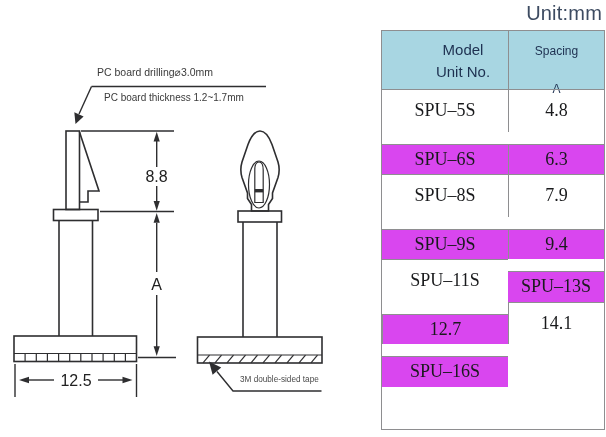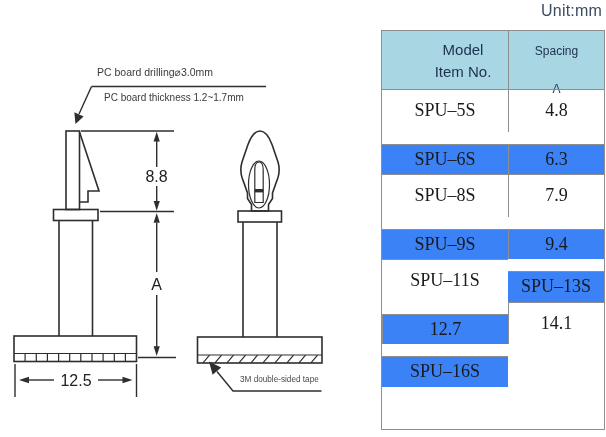--- a/index.html
+++ b/index.html
@@ -15,34 +15,34 @@
   .thin { stroke:#2e2e30; stroke-width:1.2; fill:none; }
   .dim  { stroke:#2e2e30; stroke-width:1.4; fill:none; }
   .fillarr { fill:#2e2e30; stroke:none; }
   .dimlbl  { font:16px "Liberation Sans","DejaVu Sans",sans-serif; fill:#212121; }
   .notelbl { font:10.5px "Liberation Sans","DejaVu Sans",sans-serif; fill:#3a3a3a; }
   .notelbl2{ font:10px "Liberation Sans","DejaVu Sans",sans-serif; fill:#3a3a3a; }
   .tapelbl { font:8.2px "Liberation Sans","DejaVu Sans",sans-serif; fill:#4a4a4a; }
   
   #unit-label {
     position:absolute; left:440px; top:2px; width:162px;
-    text-align:right; font-size:16px; color:#3d4b61; letter-spacing:0.2px;
+    text-align:right; font-size:20px; color:#3d4b61; letter-spacing:0.2px;
   }
   
   #spacing-table {
     position:absolute; left:381px; top:30px; width:224px; height:400px;
     border:1px solid #8e8e90; background:#ffffff;
     display:grid;
     grid-template-columns:126px 96px;
     grid-template-rows:58px repeat(8, 42.5px);
   }
   .cell { display:flex; align-items:center; justify-content:center; }
   .cell.c2 { border-left:1px solid #8e8e90; }
   .cell.bodyrow { border-top:1px solid #8e8e90; font-size:18px; color:#191a1c;font-family:Liberation Serif, serif; }
-  .cell.alt { background:#3b82f6;margin-top:12px; }
+  .cell.alt { background:#d946ef;margin-top:12px; }
   .cell.head { background:#a8d6e2; color:#1d3050; flex-direction:column; justify-content:center; gap:5px; }
   .hl  { font-size:15px; line-height:17px;padding-left:36px; }
   .hls { font-size:12px; line-height:14px;margin-top:19px; }
 </style>
 </head>
 <body>
 
 <div id="page">
 
   <svg id="drawing" width="380" height="437" viewBox="0 0 380 437" xmlns="http://www.w3.org/2000/svg">
@@ -146,21 +146,21 @@
       <polyline class="dim" points="217,371.5 233,391 321.5,391"></polyline>
       <text class="tapelbl" x="240" y="381.5">3M double-sided tape</text>
     </g>
   </svg>
 
   <div id="unit-label">Unit:mm</div>
 
   <div id="spacing-table">
     <div class="cell head c1">
       <div class="hl">Model</div>
-      <div class="hl">Item No.</div>
+      <div class="hl">Unit No.</div>
     </div>
     <div class="cell head c2">
       <div class="hls">Spacing</div>
       <div class="hls">A</div>
     </div>
 
     <div class="cell bodyrow c1">SPU–5S</div>
     <div class="cell bodyrow c2">4.8</div>
 
     <div class="cell bodyrow c1 alt">SPU–6S</div>

